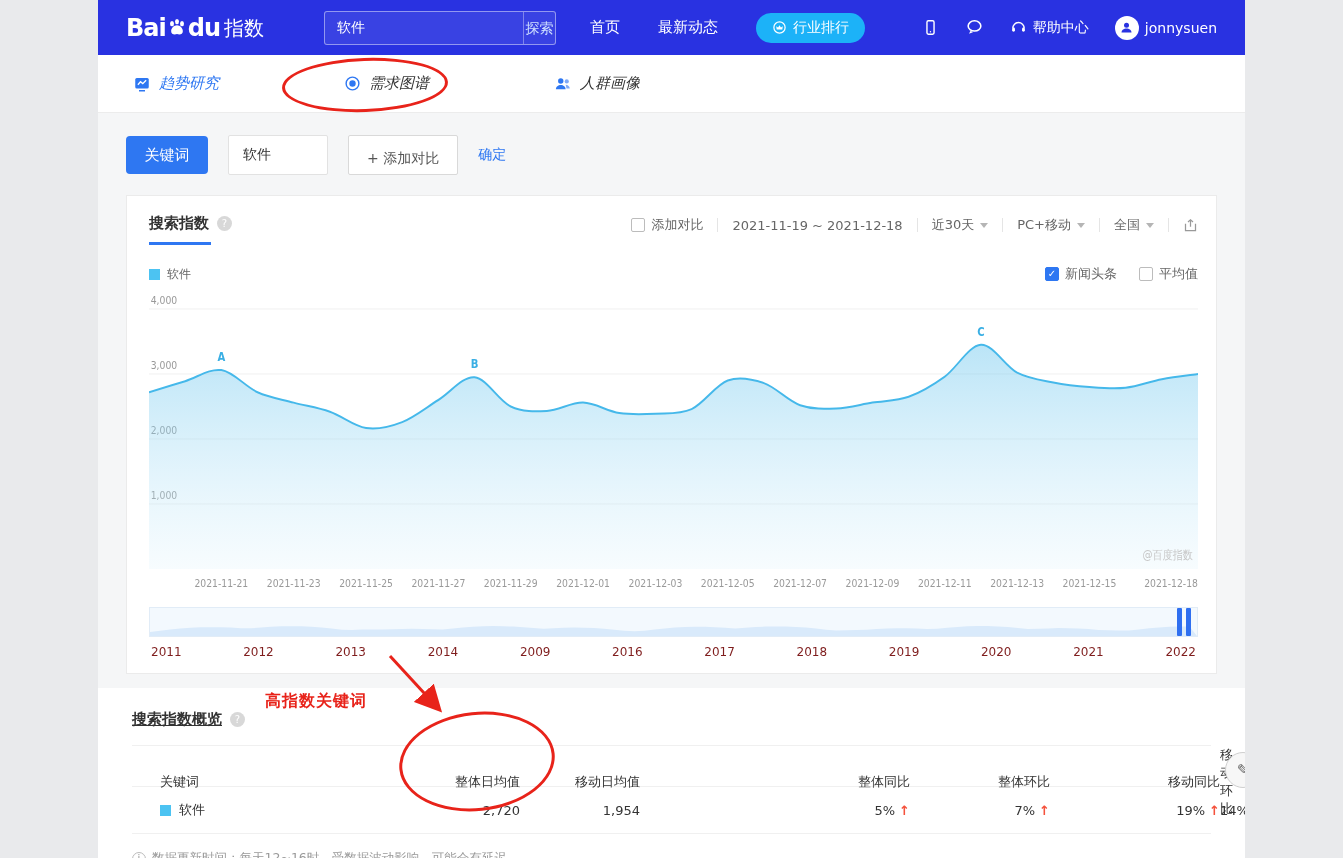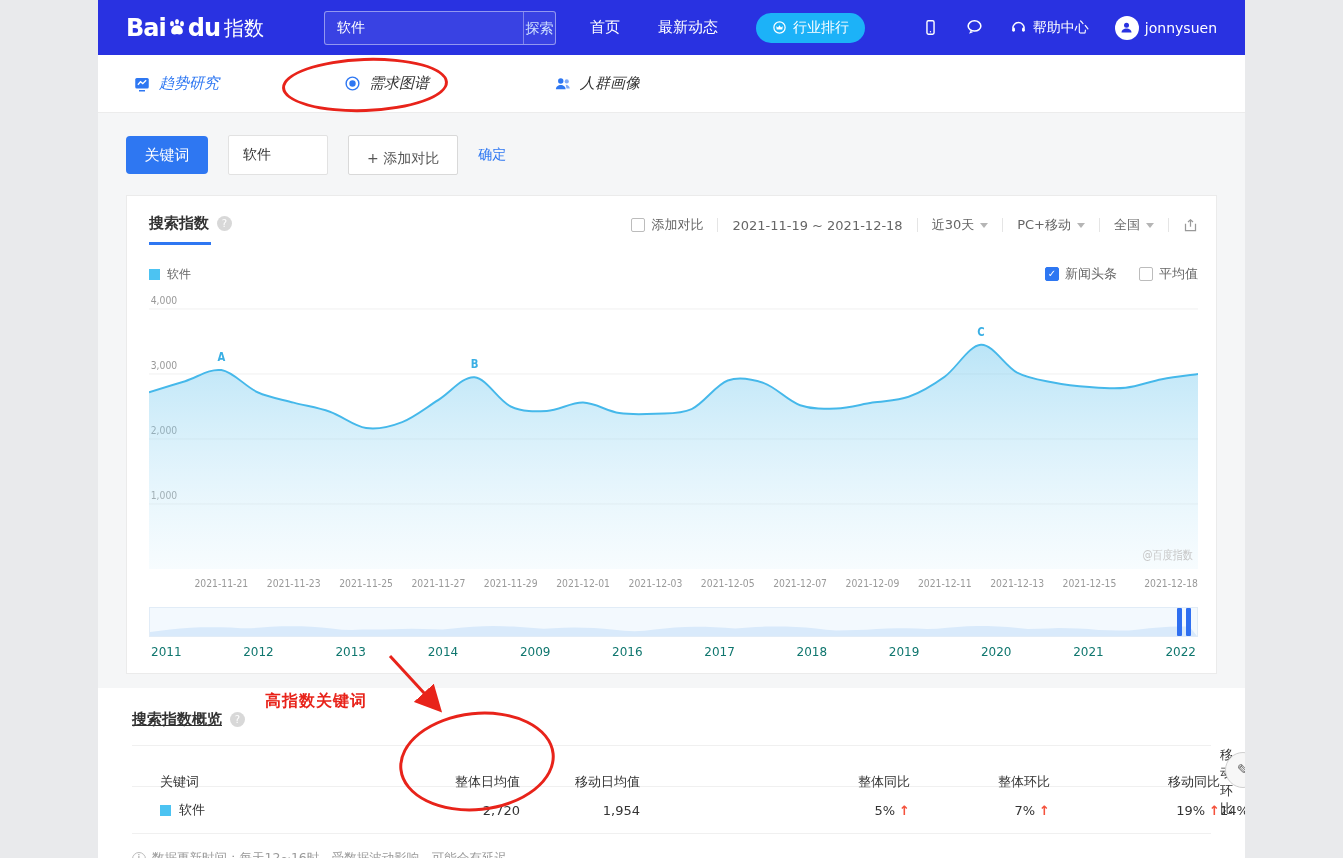--- a/index.html
+++ b/index.html
@@ -50,21 +50,21 @@
   .cb { width:14px; height:14px; border:1px solid #bcbcbc; border-radius:2px; background:#fff; display:inline-flex; align-items:center; justify-content:center; }
   .cb.checked { background:#2e77f2; border-color:#2e77f2; color:#fff; font-size:10px; line-height:1; }
   .legendrow { display:flex; align-items:center; justify-content:space-between; margin-top:20px; }
   .legend { display:flex; align-items:center; gap:7px; font-size:12px; color:#666; }
   .sq { width:11px; height:11px; background:#4cc3f2; }
   .rightchecks { display:flex; align-items:center; gap:22px; font-size:13px; color:#666; }
   #chart { margin-top:6px; }
   .navigator { position:relative; height:30px; background:#f3f9fe; border:1px solid #e1ecf7; margin-top:10px; }
   .handle { position:absolute; top:0; right:6px; height:100%; display:flex; gap:4px; cursor:ew-resize; }
   .handle i { display:block; width:5px; height:100%; background:#2f6ff0; border-radius:1px; }
-  .years { display:flex; justify-content:space-between; font-size:12px; color:#0f766e; margin-top:8px; padding:0 2px 4px 2px; }
+  .years { display:flex; justify-content:space-between; font-size:12px; color:#7f1d1d; margin-top:8px; padding:0 2px 4px 2px; }
 
   
   .overview { background:#fff; padding:22px 34px 0 34px; margin-top:14px; min-height:190px; }
   .ovtitle { display:flex; align-items:center; gap:8px; }
   .ovtitle h3 { font-size:15px; color:#333;text-decoration:underline; }
   .tbl { margin-top:16px; }
   .trow { display:grid; grid-template-columns:250px 110px 120px 270px 140px 170px 1fr; align-items:center; padding:0 28px 0 28px; }
   .thead { height:42px; border-top:1px solid #f0f0f0; border-bottom:1px solid #f0f0f0; font-size:13px; color:#333; }
   .tdata { height:47px; border-bottom:1px solid #f0f0f0; font-size:13px; color:#333; }
   .cell { text-align:right; }

